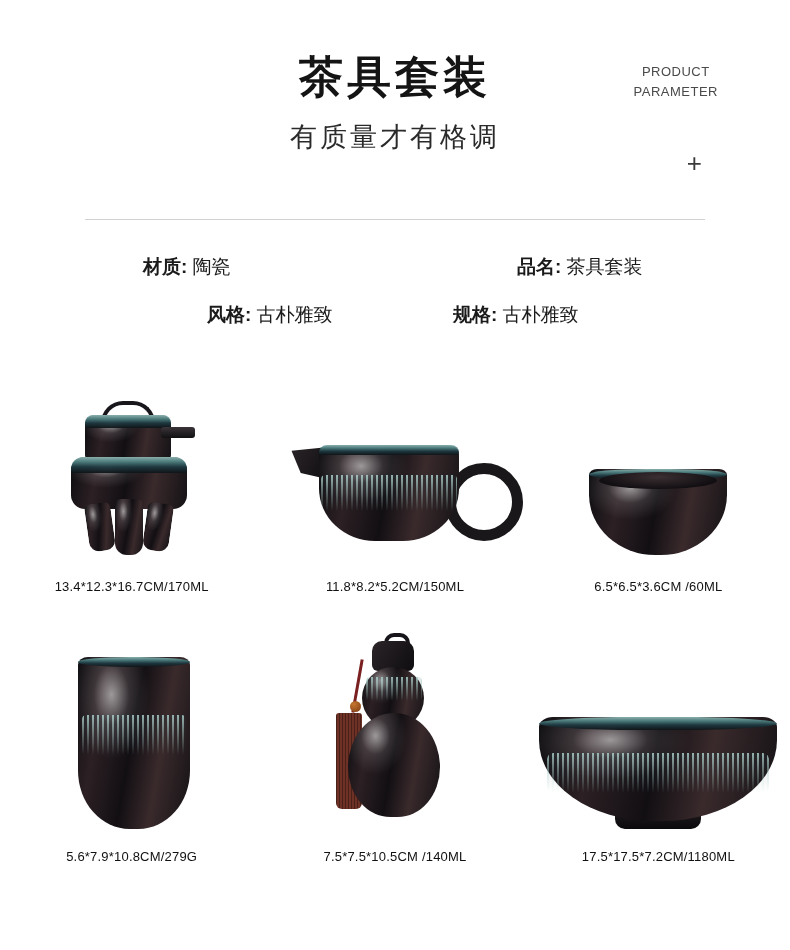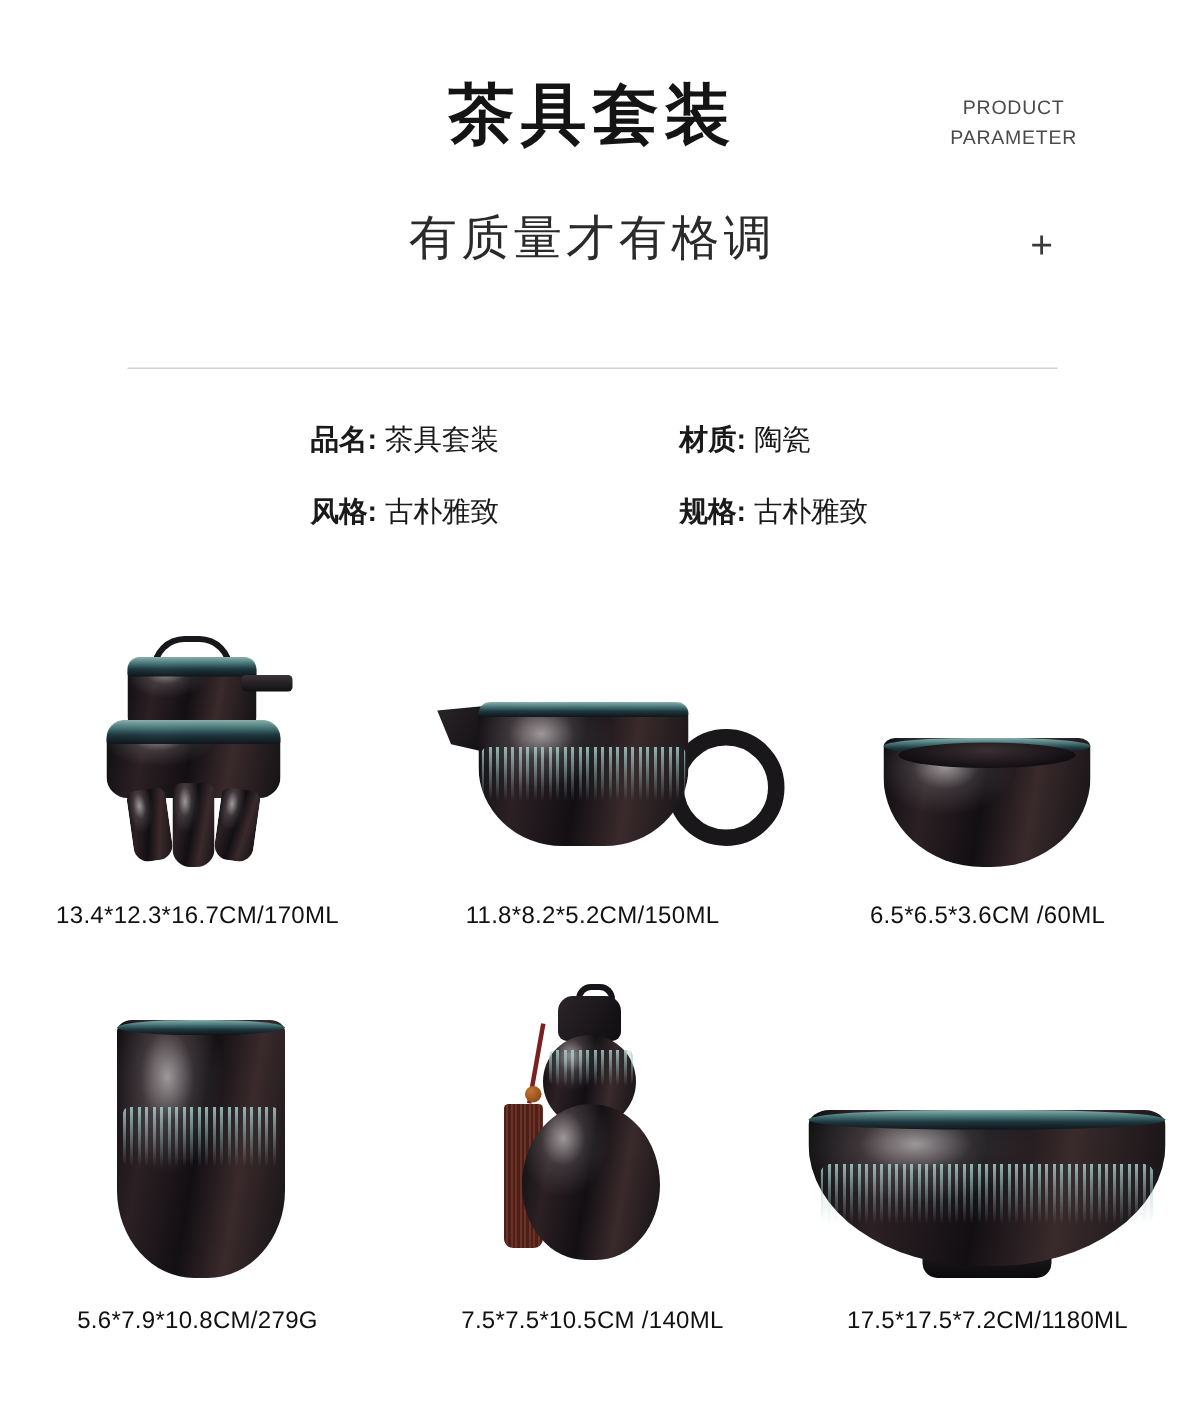--- a/index.html
+++ b/index.html
@@ -28,24 +28,24 @@
   .title-main {
     text-align: center;
     font-size: 44px;
     font-weight: bold;
     letter-spacing: 4px;
     color: #141414;
     line-height: 1.15;
   }
   .title-sub {
     text-align: center;
-    font-size: 32px;
+    font-size: 27px;
     letter-spacing: 3px;
     color: #2a2a2a;
-    margin-top: 34px;
+    margin-top: 16px;
   }
   .title-en {
     position: absolute;
     right: 72px;
     top: 62px;
     text-align: center;
     font-size: 13px;
     line-height: 1.5;
     letter-spacing: 0.5px;
     color: #4a4a4a;
@@ -103,21 +103,21 @@
   .art {
     position: relative;
     width: 100%;
     height: 170px;
     display: flex;
     align-items: flex-end;
     justify-content: center;
   }
   .caption {
     margin-top: 14px;
-    font-size: 16px;
+    font-size: 13px;
     color: #111;
     letter-spacing: 0.2px;
     white-space: nowrap;
   }
 
   
   .glaze {
     background:
       radial-gradient(ellipse at 30% 22%, rgba(255,255,255,0.55) 0%, rgba(255,255,255,0.12) 16%, rgba(255,255,255,0) 34%),
       linear-gradient(100deg, #0d0d10 0%, #2c2024 22%, #120f13 48%, #3a2a2c 70%, #141215 100%);
@@ -275,27 +275,27 @@
     <div class="title-en">
       <div>PRODUCT</div>
       <div>PARAMETER</div>
     </div>
     <div class="plus-mark">+</div>
   </div>
 
   <div class="divider"></div>
 
   <div class="specs">
+    <div class="spec-cell spec-col-right">
+      <span class="k">材质:</span>
+      <span class="v">陶瓷</span>
+    </div>
     <div class="spec-cell spec-col-left">
       <span class="k">品名:</span>
       <span class="v">茶具套装</span>
-    </div>
-    <div class="spec-cell spec-col-right">
-      <span class="k">材质:</span>
-      <span class="v">陶瓷</span>
     </div>
     <div class="spec-cell spec-col-left">
       <span class="k">风格:</span>
       <span class="v">古朴雅致</span>
     </div>
     <div class="spec-cell spec-col-right">
       <span class="k">规格:</span>
       <span class="v">古朴雅致</span>
     </div>
   </div>

